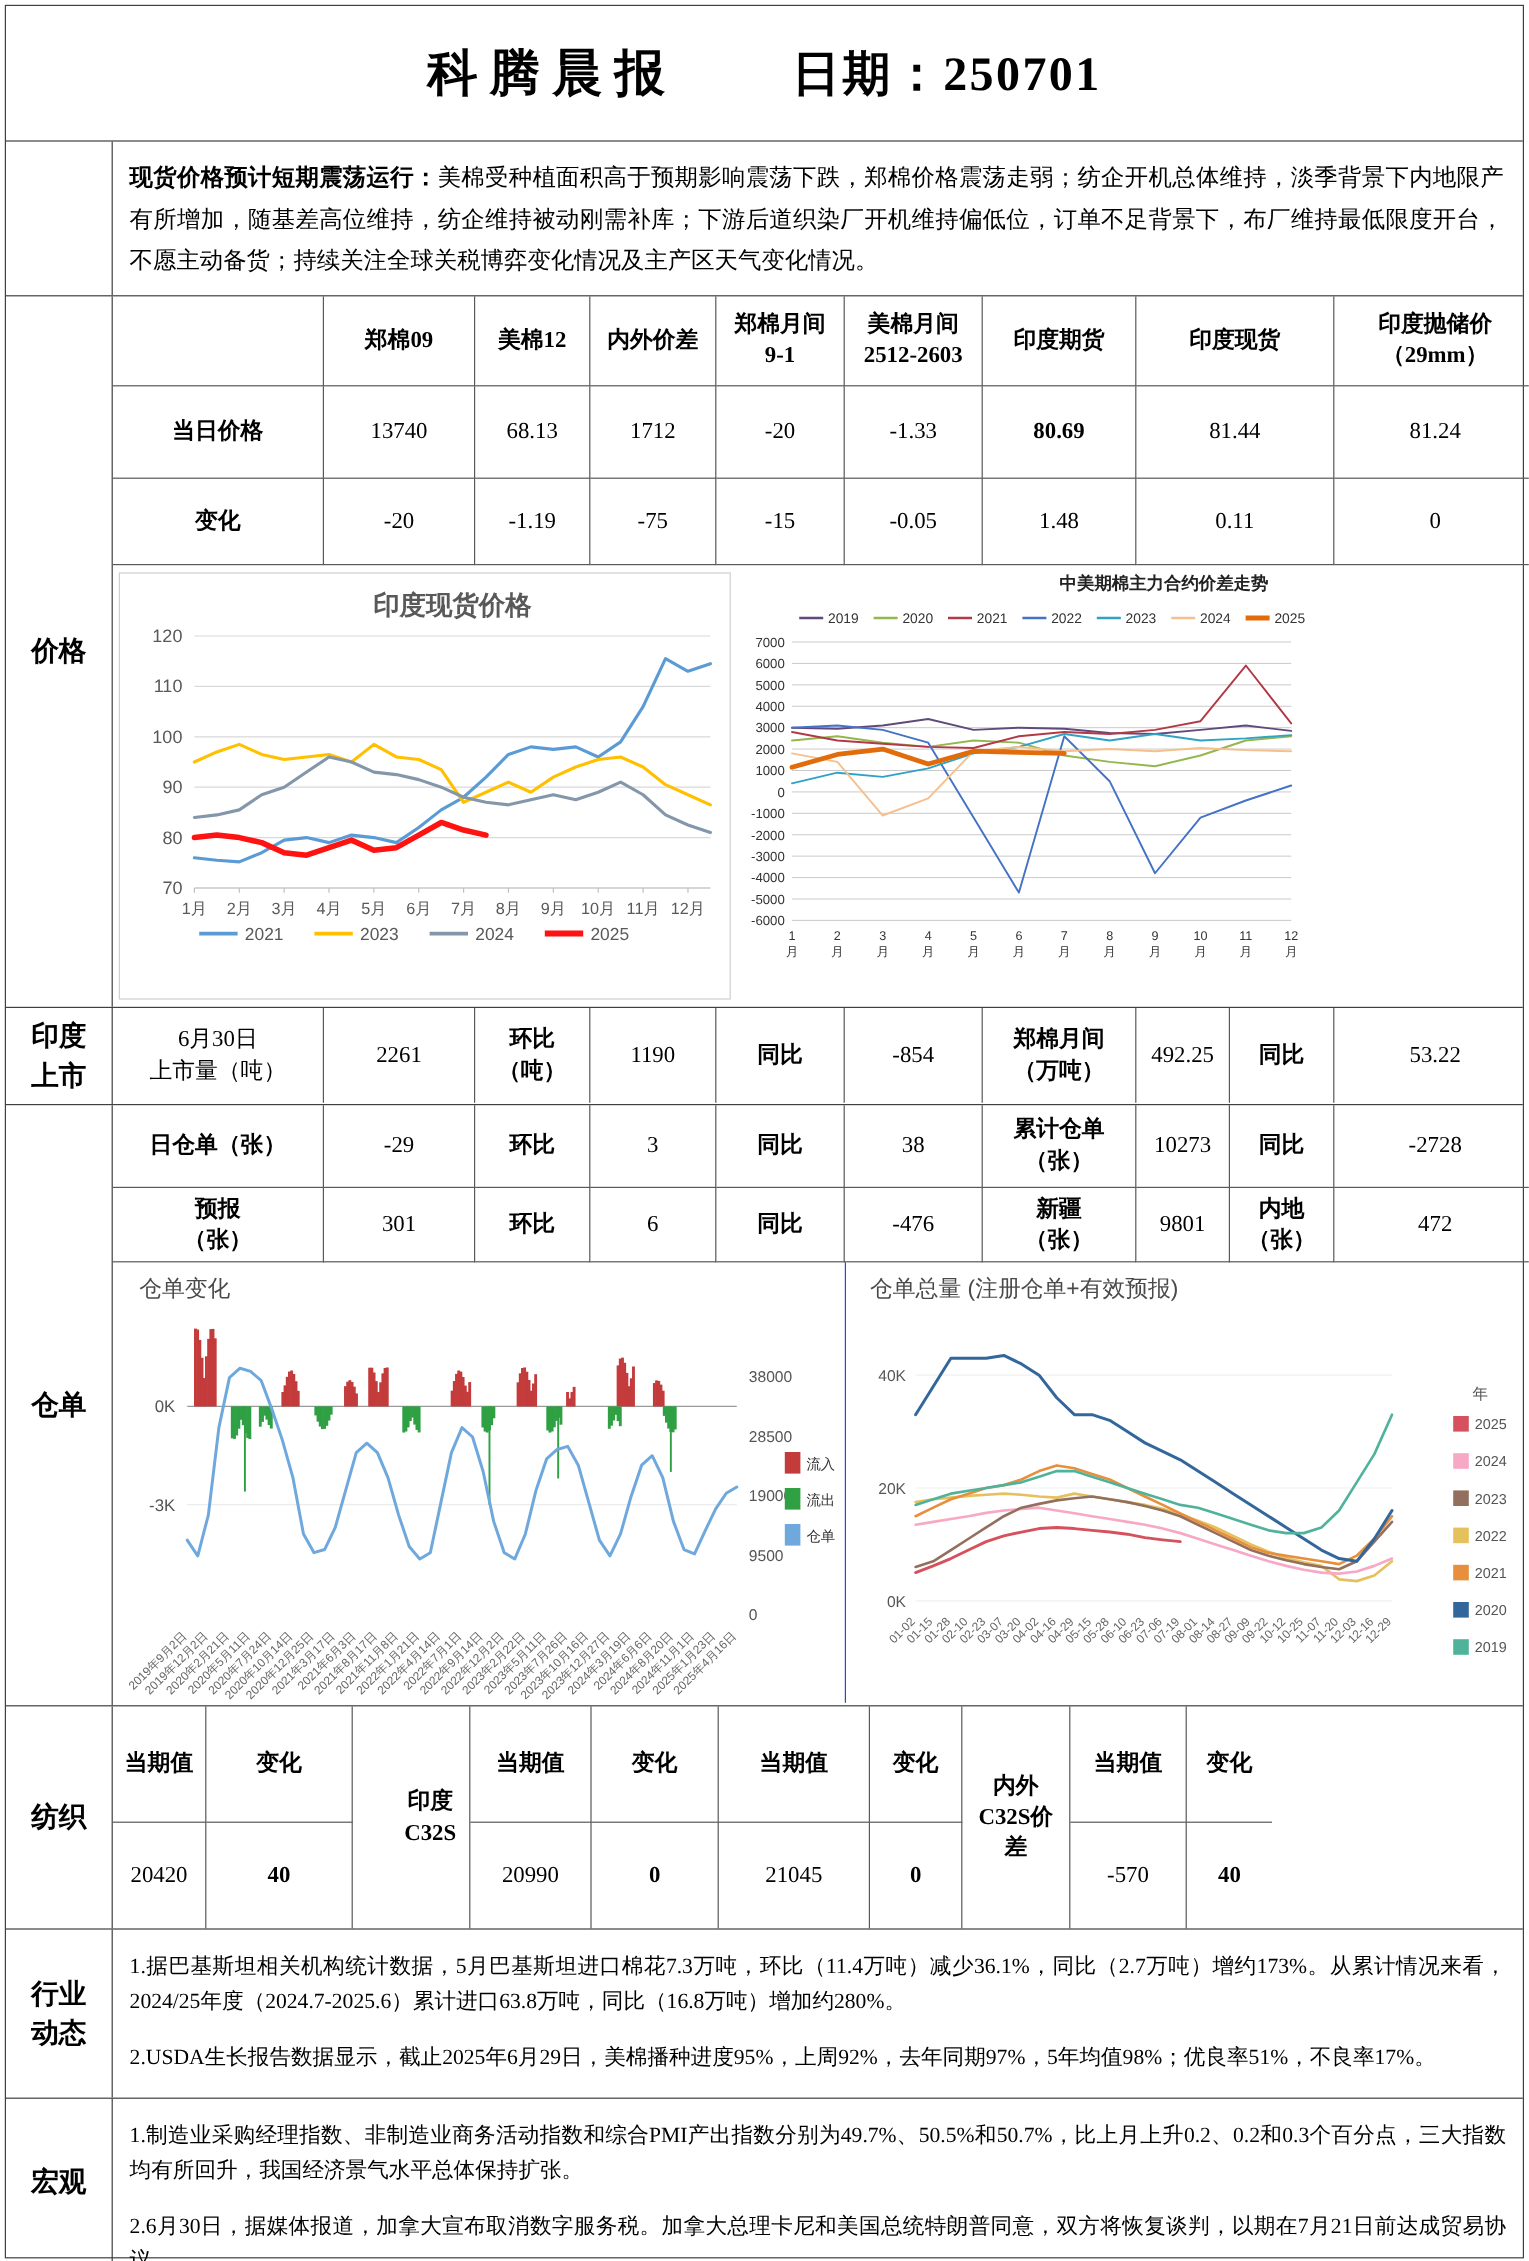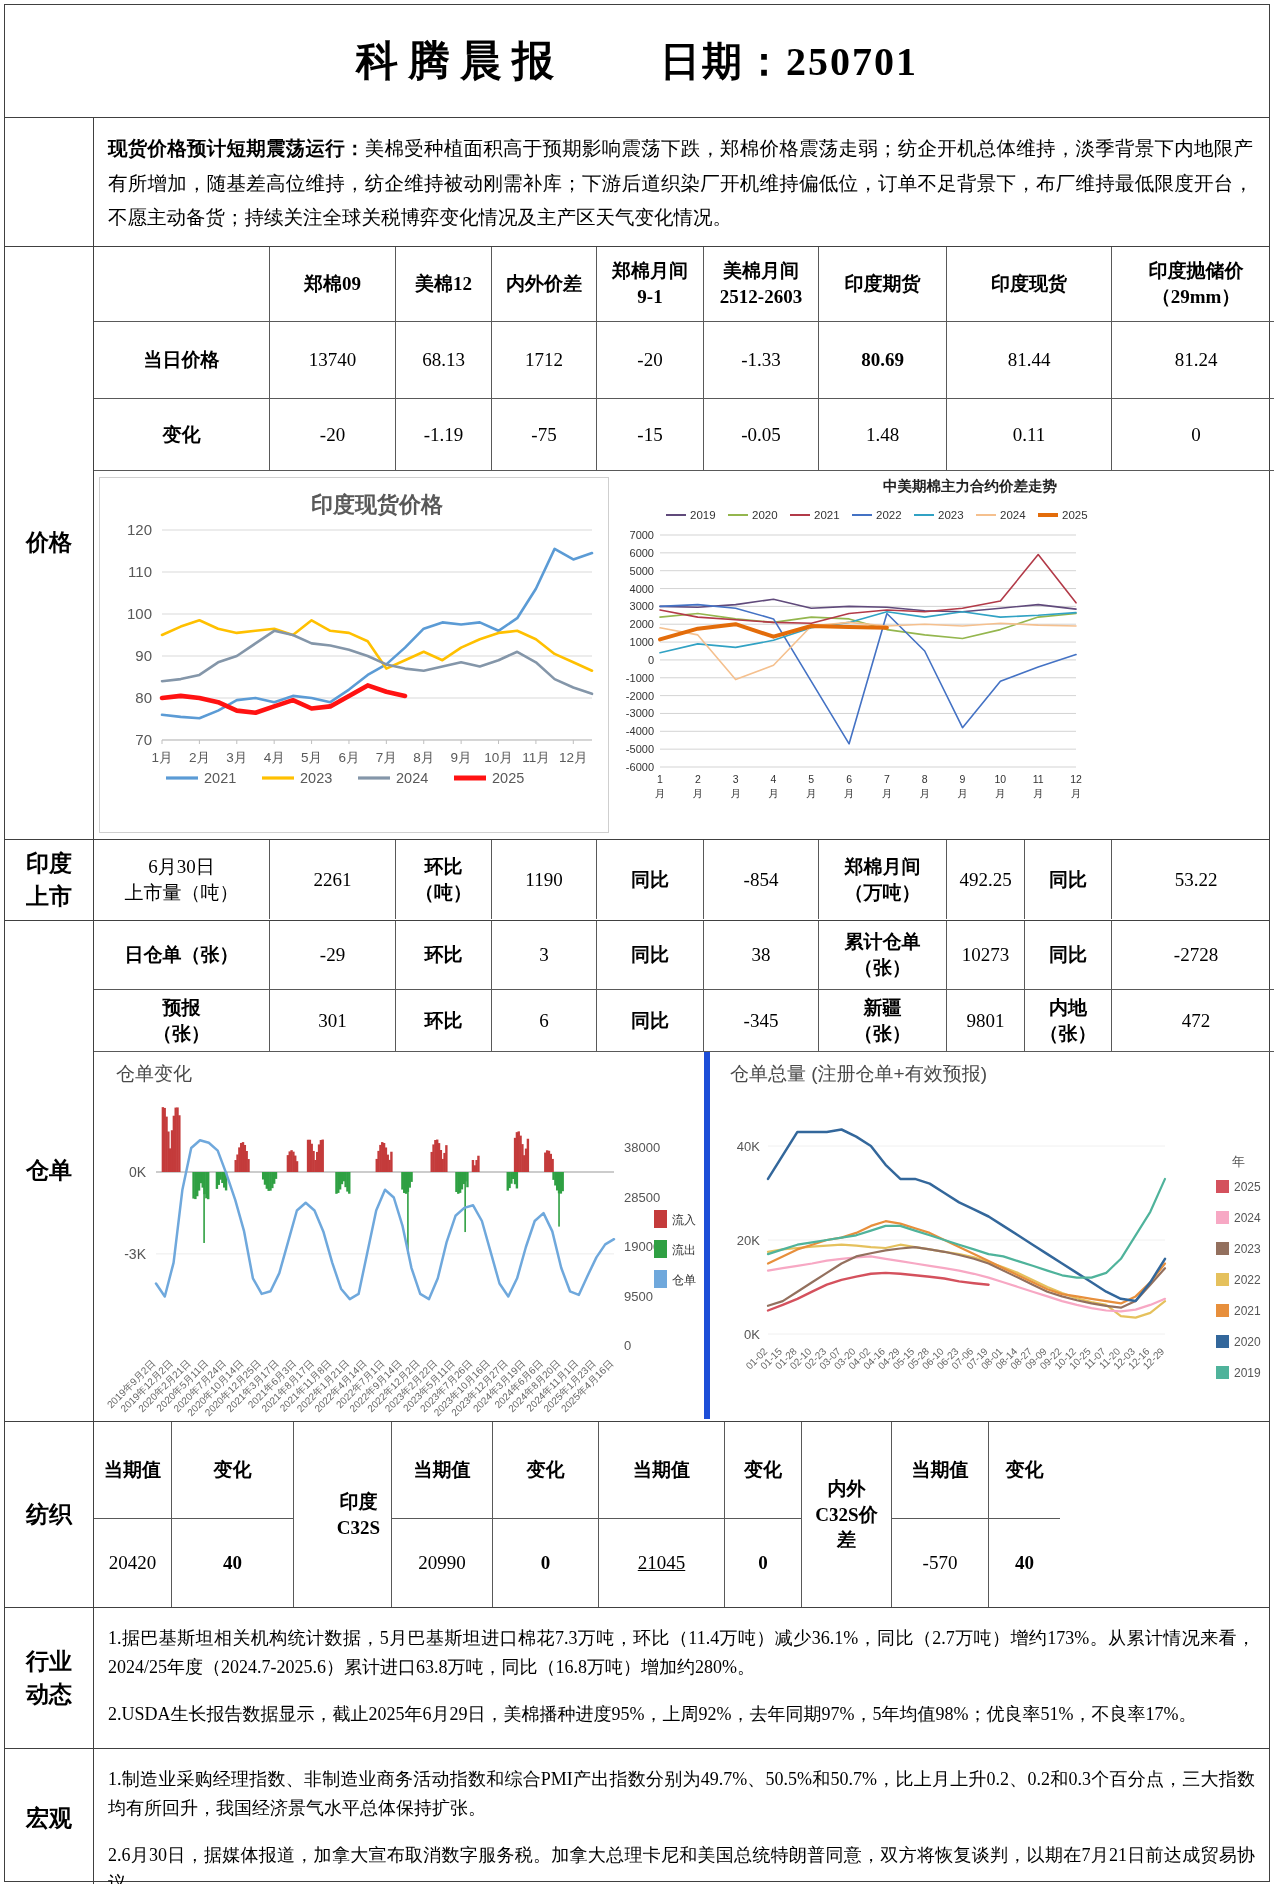--- a/index.html
+++ b/index.html
@@ -19,21 +19,21 @@
   .tc{display:flex;align-items:center;justify-content:center;text-align:center;
       border-right:1px solid #595959;border-bottom:1px solid #595959;white-space:pre-line;
       font-size:19px;line-height:1.35;box-sizing:border-box;}
   .tc.hd{font-weight:bold;}
   .tc.noright{border-right:none;}
   .tc.nobot{border-bottom:none;}
   .chartsA{position:relative;height:368px;}
   .chartboxA{position:absolute;left:5px;top:6px;width:508px;height:354px;border:1px solid #cfcfcf;}
   .chartboxB{position:absolute;left:514px;top:0px;width:674px;height:368px;}
   .chartsW{position:relative;height:367px;display:flex;}
-  .chartboxC{width:610px;flex:0 0 610px;border-right:6px solid #1d4ed8;position:relative;}
+  .chartboxC{width:610px;flex:0 0 610px;border-right:1px solid #1d4ed8;position:relative;}
   .chartboxD{flex:1;position:relative;}
   .txtblock{padding:10px 14px;font-size:18px;line-height:1.6;text-align:justify;}
   .txtblock .item{margin:6px 0 18px 0;}
   svg text{font-family:"Liberation Sans","DejaVu Sans",sans-serif;}
   .textile-col{display:flex;flex-direction:column;}
 </style>
 </head>
 <body>
 
 <div class="sheet">
@@ -265,21 +265,21 @@
           </div>
         </div>
       <div id="india-row2">
           <div class="trow" style="height: 62px;">
             <div class="tc hd" style="width: 176px; flex: 0 0 176px;">预报
 （张）</div>
             <div class="tc" style="width: 126px; flex: 0 0 126px;">301</div>
             <div class="tc hd" style="width: 96px; flex: 0 0 96px;">环比</div>
             <div class="tc" style="width: 105px; flex: 0 0 105px;">6</div>
             <div class="tc hd" style="width: 107px; flex: 0 0 107px;">同比</div>
-            <div class="tc" style="width: 115px; flex: 0 0 115px;">-345</div>
+            <div class="tc" style="width: 115px; flex: 0 0 115px;">-476</div>
             <div class="tc hd" style="width: 128px; flex: 0 0 128px;">新疆
 （张）</div>
             <div class="tc" style="width: 78px; flex: 0 0 78px;">9801</div>
             <div class="tc hd" style="width: 87px; flex: 0 0 87px;">内地
 （张）</div>
             <div class="tc noright" style="width: 168px; flex: 0 0 168px;">472</div>
           </div>
         </div>
       <div class="chartsW">
         <div class="chartboxC" id="chart-warrant-change"><svg width="608" height="367" viewBox="0 0 608 367">
@@ -536,21 +536,21 @@
         <div class="textile-col" style="width: 101px; flex: 0 0 101px;">
           <div class="tc hd" style="height: 97px; box-sizing: border-box;">当期值</div>
           <div class="tc nobot" style="height: 88px;">20990</div>
         </div>
         <div class="textile-col" style="width: 106px; flex: 0 0 106px;">
           <div class="tc hd" style="height: 97px; box-sizing: border-box;">变化</div>
           <div class="tc nobot hd" style="height: 88px;">0</div>
         </div>
         <div class="textile-col" style="width: 126px; flex: 0 0 126px;">
           <div class="tc hd" style="height: 97px; box-sizing: border-box;">当期值</div>
-          <div class="tc nobot" style="height: 88px; text-decoration: underline;">21045</div>
+          <div class="tc nobot" style="height: 88px;">21045</div>
         </div>
         <div class="textile-col" style="width: 77px; flex: 0 0 77px;">
           <div class="tc hd" style="height: 97px; box-sizing: border-box;">变化</div>
           <div class="tc nobot hd" style="height: 88px;">0</div>
         </div>
         <div class="textile-col" style="width: 90px; flex: 0 0 90px;">
           <div class="tc hd nobot" style="height: 185px;">内外
 C32S价
 差</div>
         </div>

